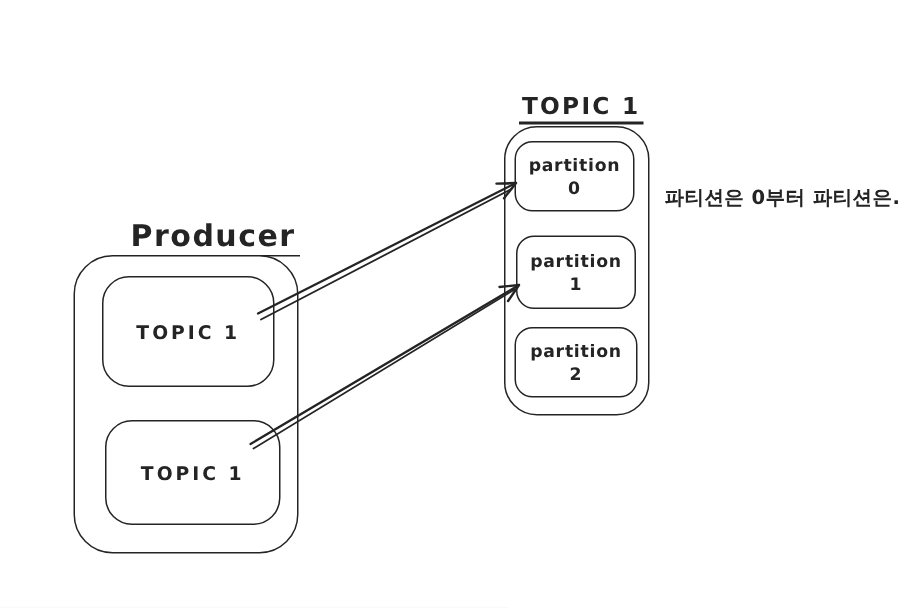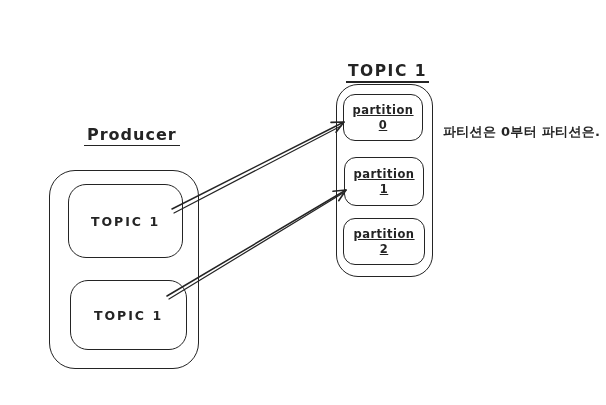--- a/index.html
+++ b/index.html
@@ -15,22 +15,22 @@
     overflow:hidden;
     color:var(--stroke);
   }
   .box{
     position:absolute;
     border:1.6px solid var(--stroke);
     background:var(--background);
   }
   
   .producer-label{
-    position:absolute;left:84px;top:125px;
-    font-size:16px;font-weight:600;letter-spacing:1px;
+    position:absolute;left:84px;top:145px;
+    font-size:20px;font-weight:600;letter-spacing:1px;
     border-bottom:1.8px solid var(--stroke);
     padding:0 3px 1px 3px;
   }
   .producer-box{
     left:49px;top:170px;width:150px;height:199px;
     border-radius:26px;
   }
   .topic-box{
     display:flex;align-items:center;justify-content:center;
     font-size:12.5px;font-weight:600;letter-spacing:2px;
@@ -45,21 +45,21 @@
     border-bottom:2px solid var(--stroke);
     padding:0 2px 1px 2px;
   }
   .cluster-box{
     left:336px;top:84px;width:97px;height:193px;
     border-radius:22px;
   }
   .partition-box{
     display:flex;flex-direction:column;align-items:center;justify-content:center;
     font-size:11.5px;font-weight:600;letter-spacing:0.5px;
-    border-radius:12px;line-height:15px;text-decoration:underline;
+    border-radius:12px;line-height:15px;
   }
   .partition-0{left:343px;top:94px;width:80px;height:47px;}
   .partition-1{left:344px;top:157px;width:80px;height:49px;}
   .partition-2{left:343px;top:218px;width:82px;height:47px;}
   
   .annotation{
     position:absolute;left:443px;top:123px;
     font-size:13px;font-weight:600;letter-spacing:0.3px;
     white-space:nowrap;
   }

